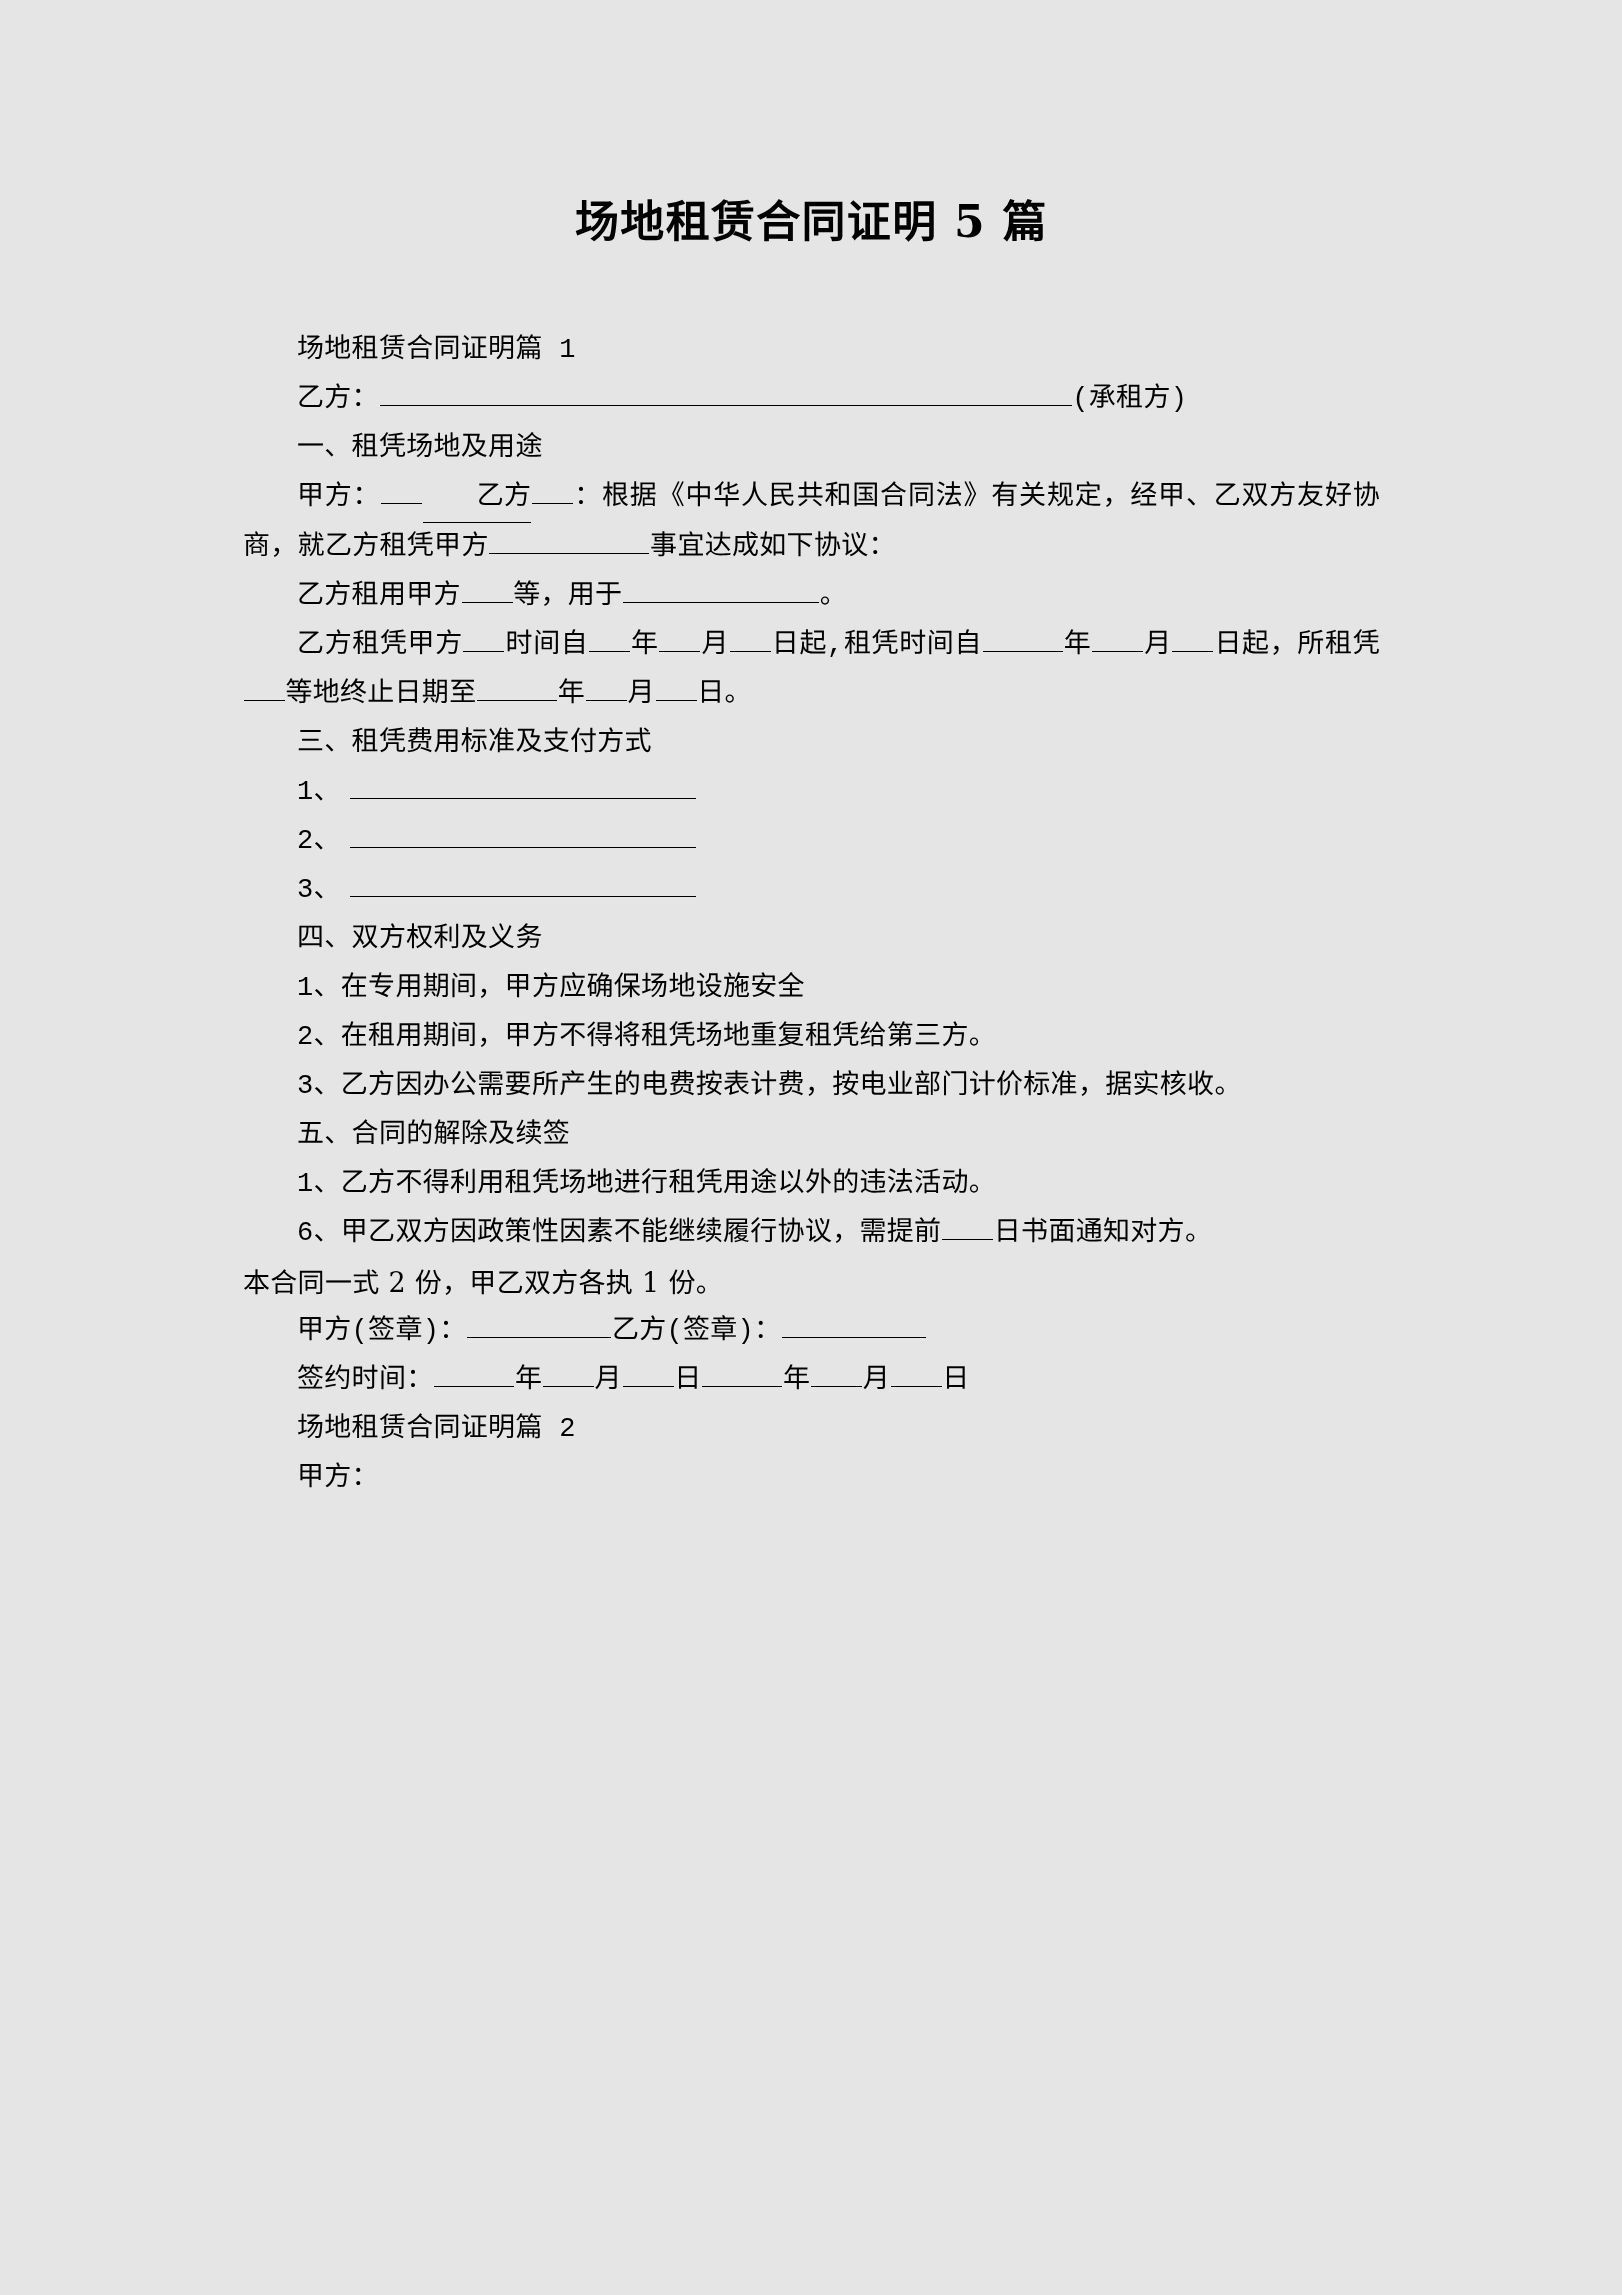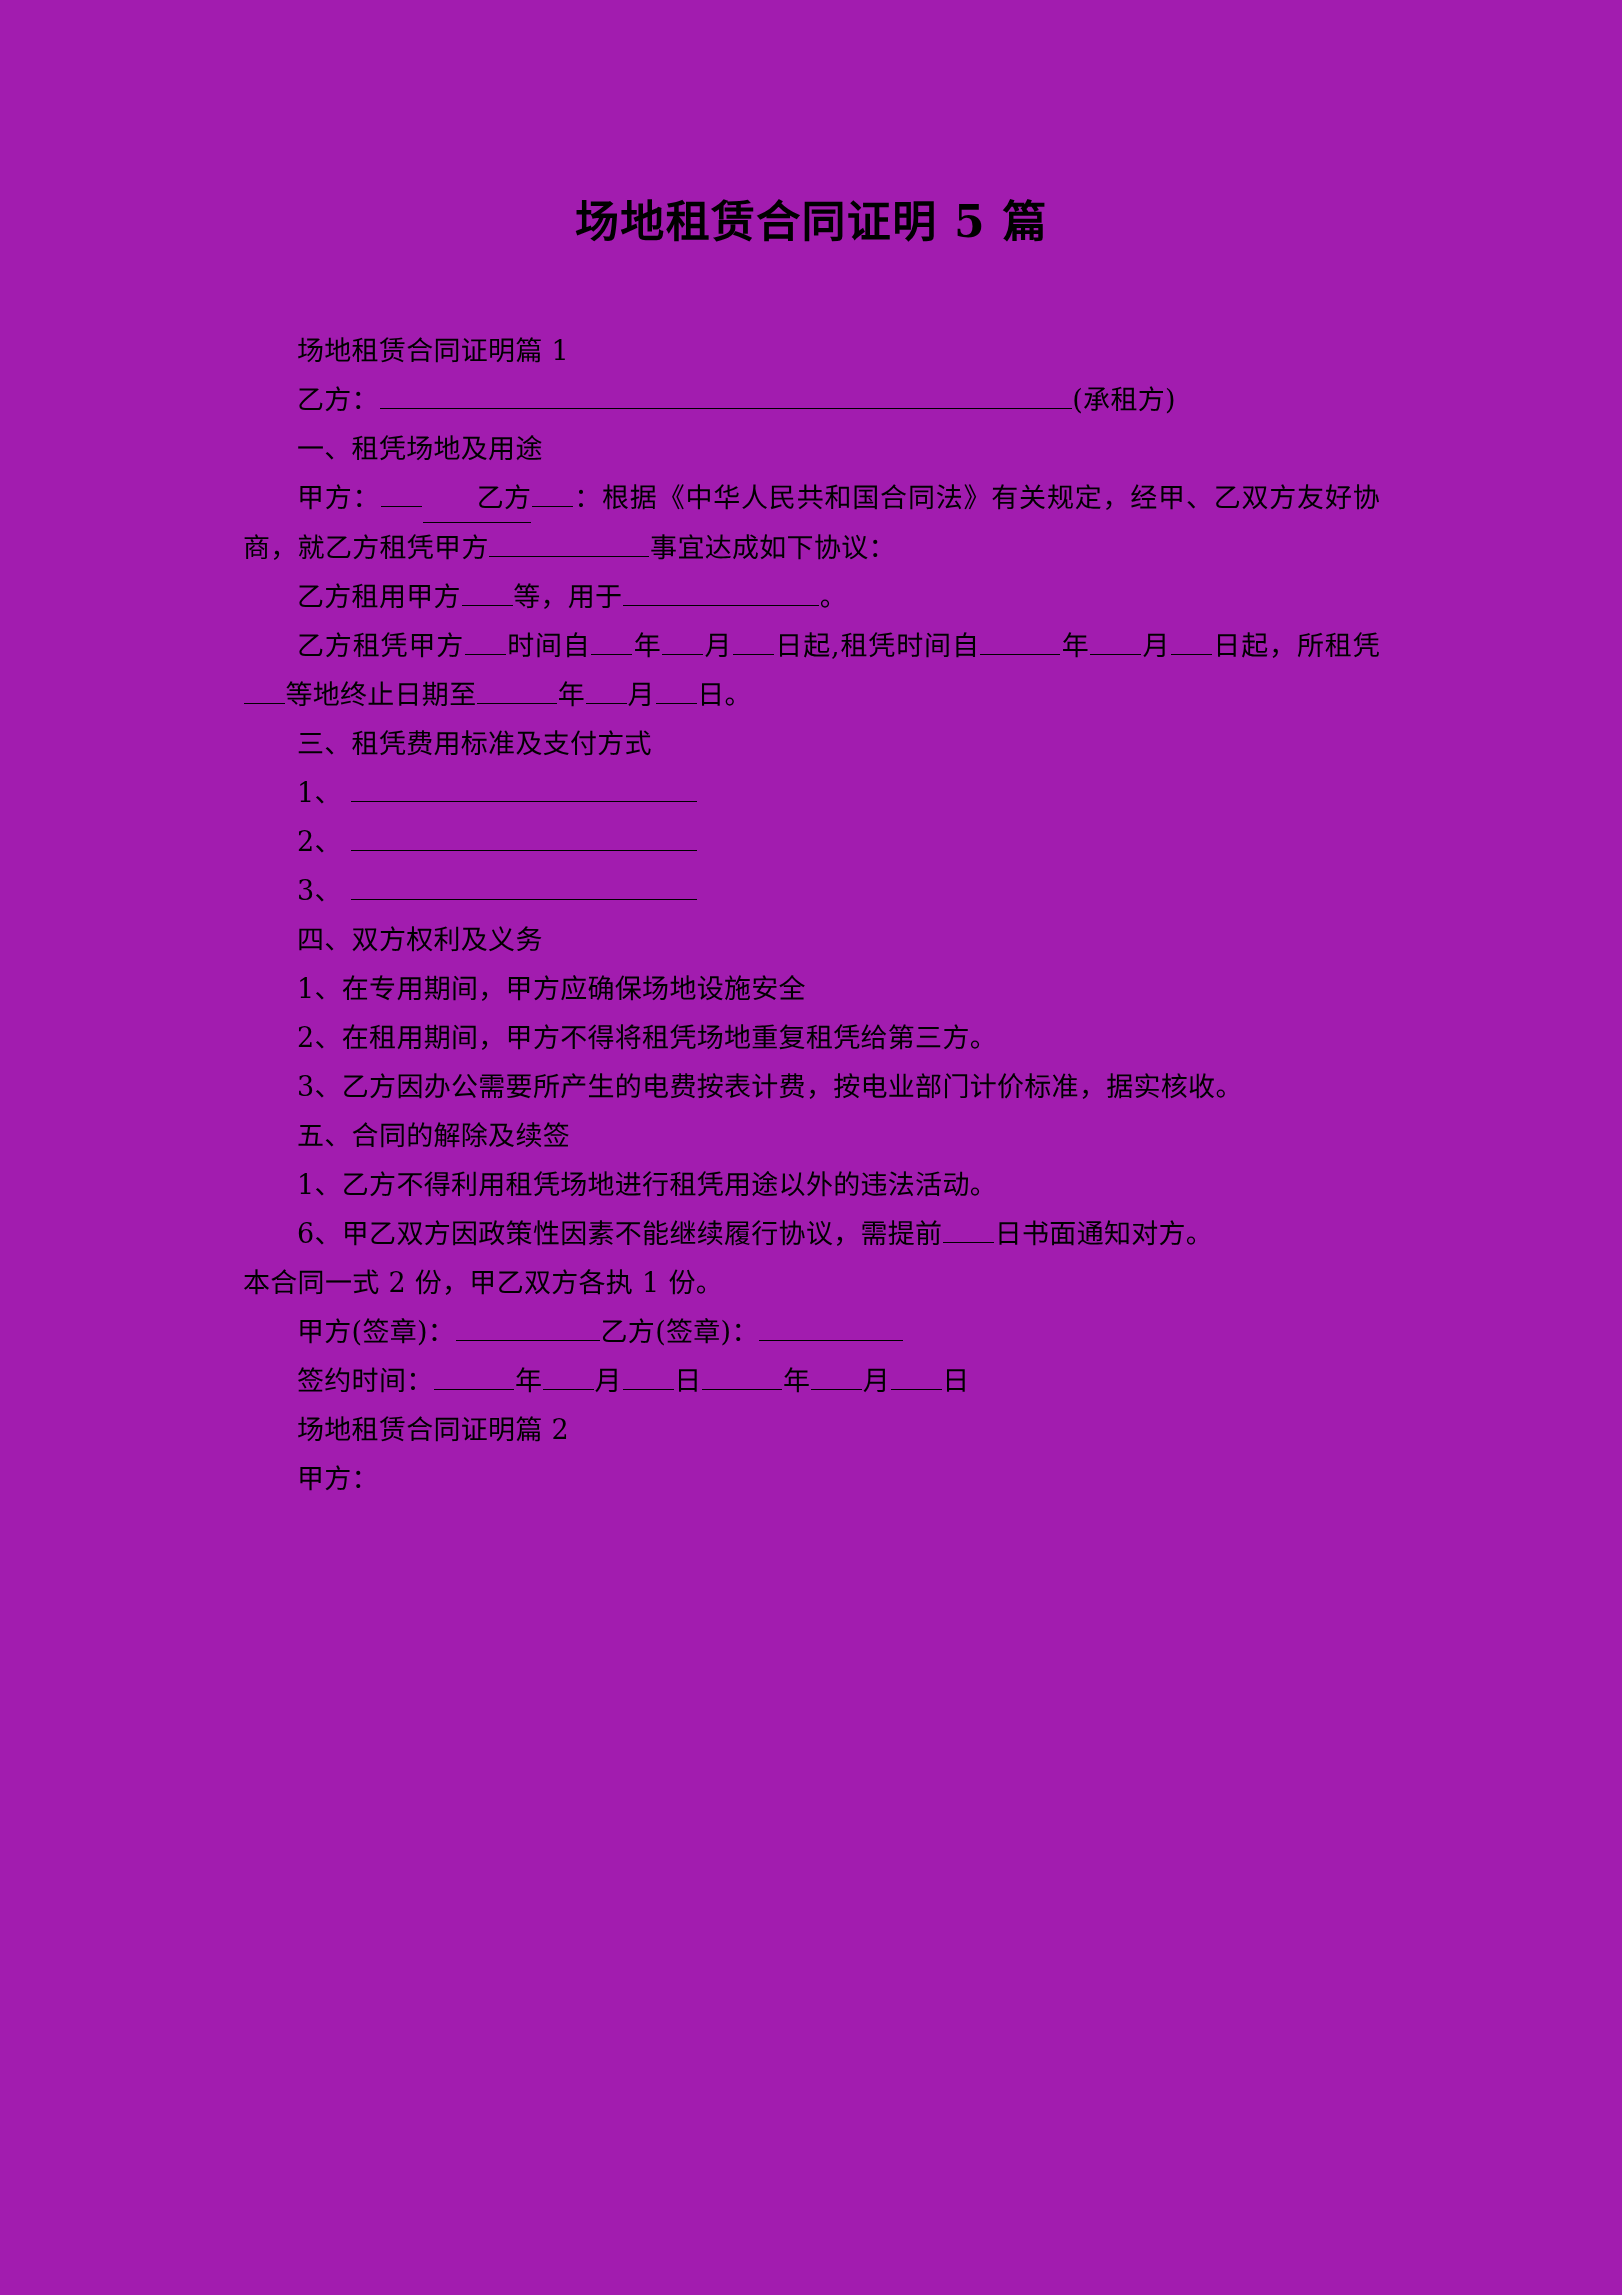--- a/index.html
+++ b/index.html
@@ -9,21 +9,21 @@
     background: #ffffff;
   }
   body {
     font-family: "DejaVu Serif", "Liberation Serif", serif;
     color: #000000;
   }
   .page {
     position: relative;
     width: 1623px;
     height: 2295px;
-    background: #a21caf;
+    background: #e5e5e5;
     box-sizing: border-box;
     overflow: hidden;
   }
   .content {
     position: absolute;
     left: 243px;
     top: 0;
     width: 1137px; 
   }
 
@@ -50,20 +50,21 @@
     padding: 0;
     font-size: 27px;
     line-height: 49px;
     text-align: justify;
     text-justify: inter-ideograph;
     letter-spacing: 0.3px;
     word-break: break-all;
   }
   p.indent {
     text-indent: 54px; 
+    font-family: Liberation Mono, monospace;
   }
   p.noindent {
     text-indent: 0;
   }
 
   
   .blank {
     display: inline-block;
     border-bottom: 1.3px solid #000;
     vertical-align: baseline;

